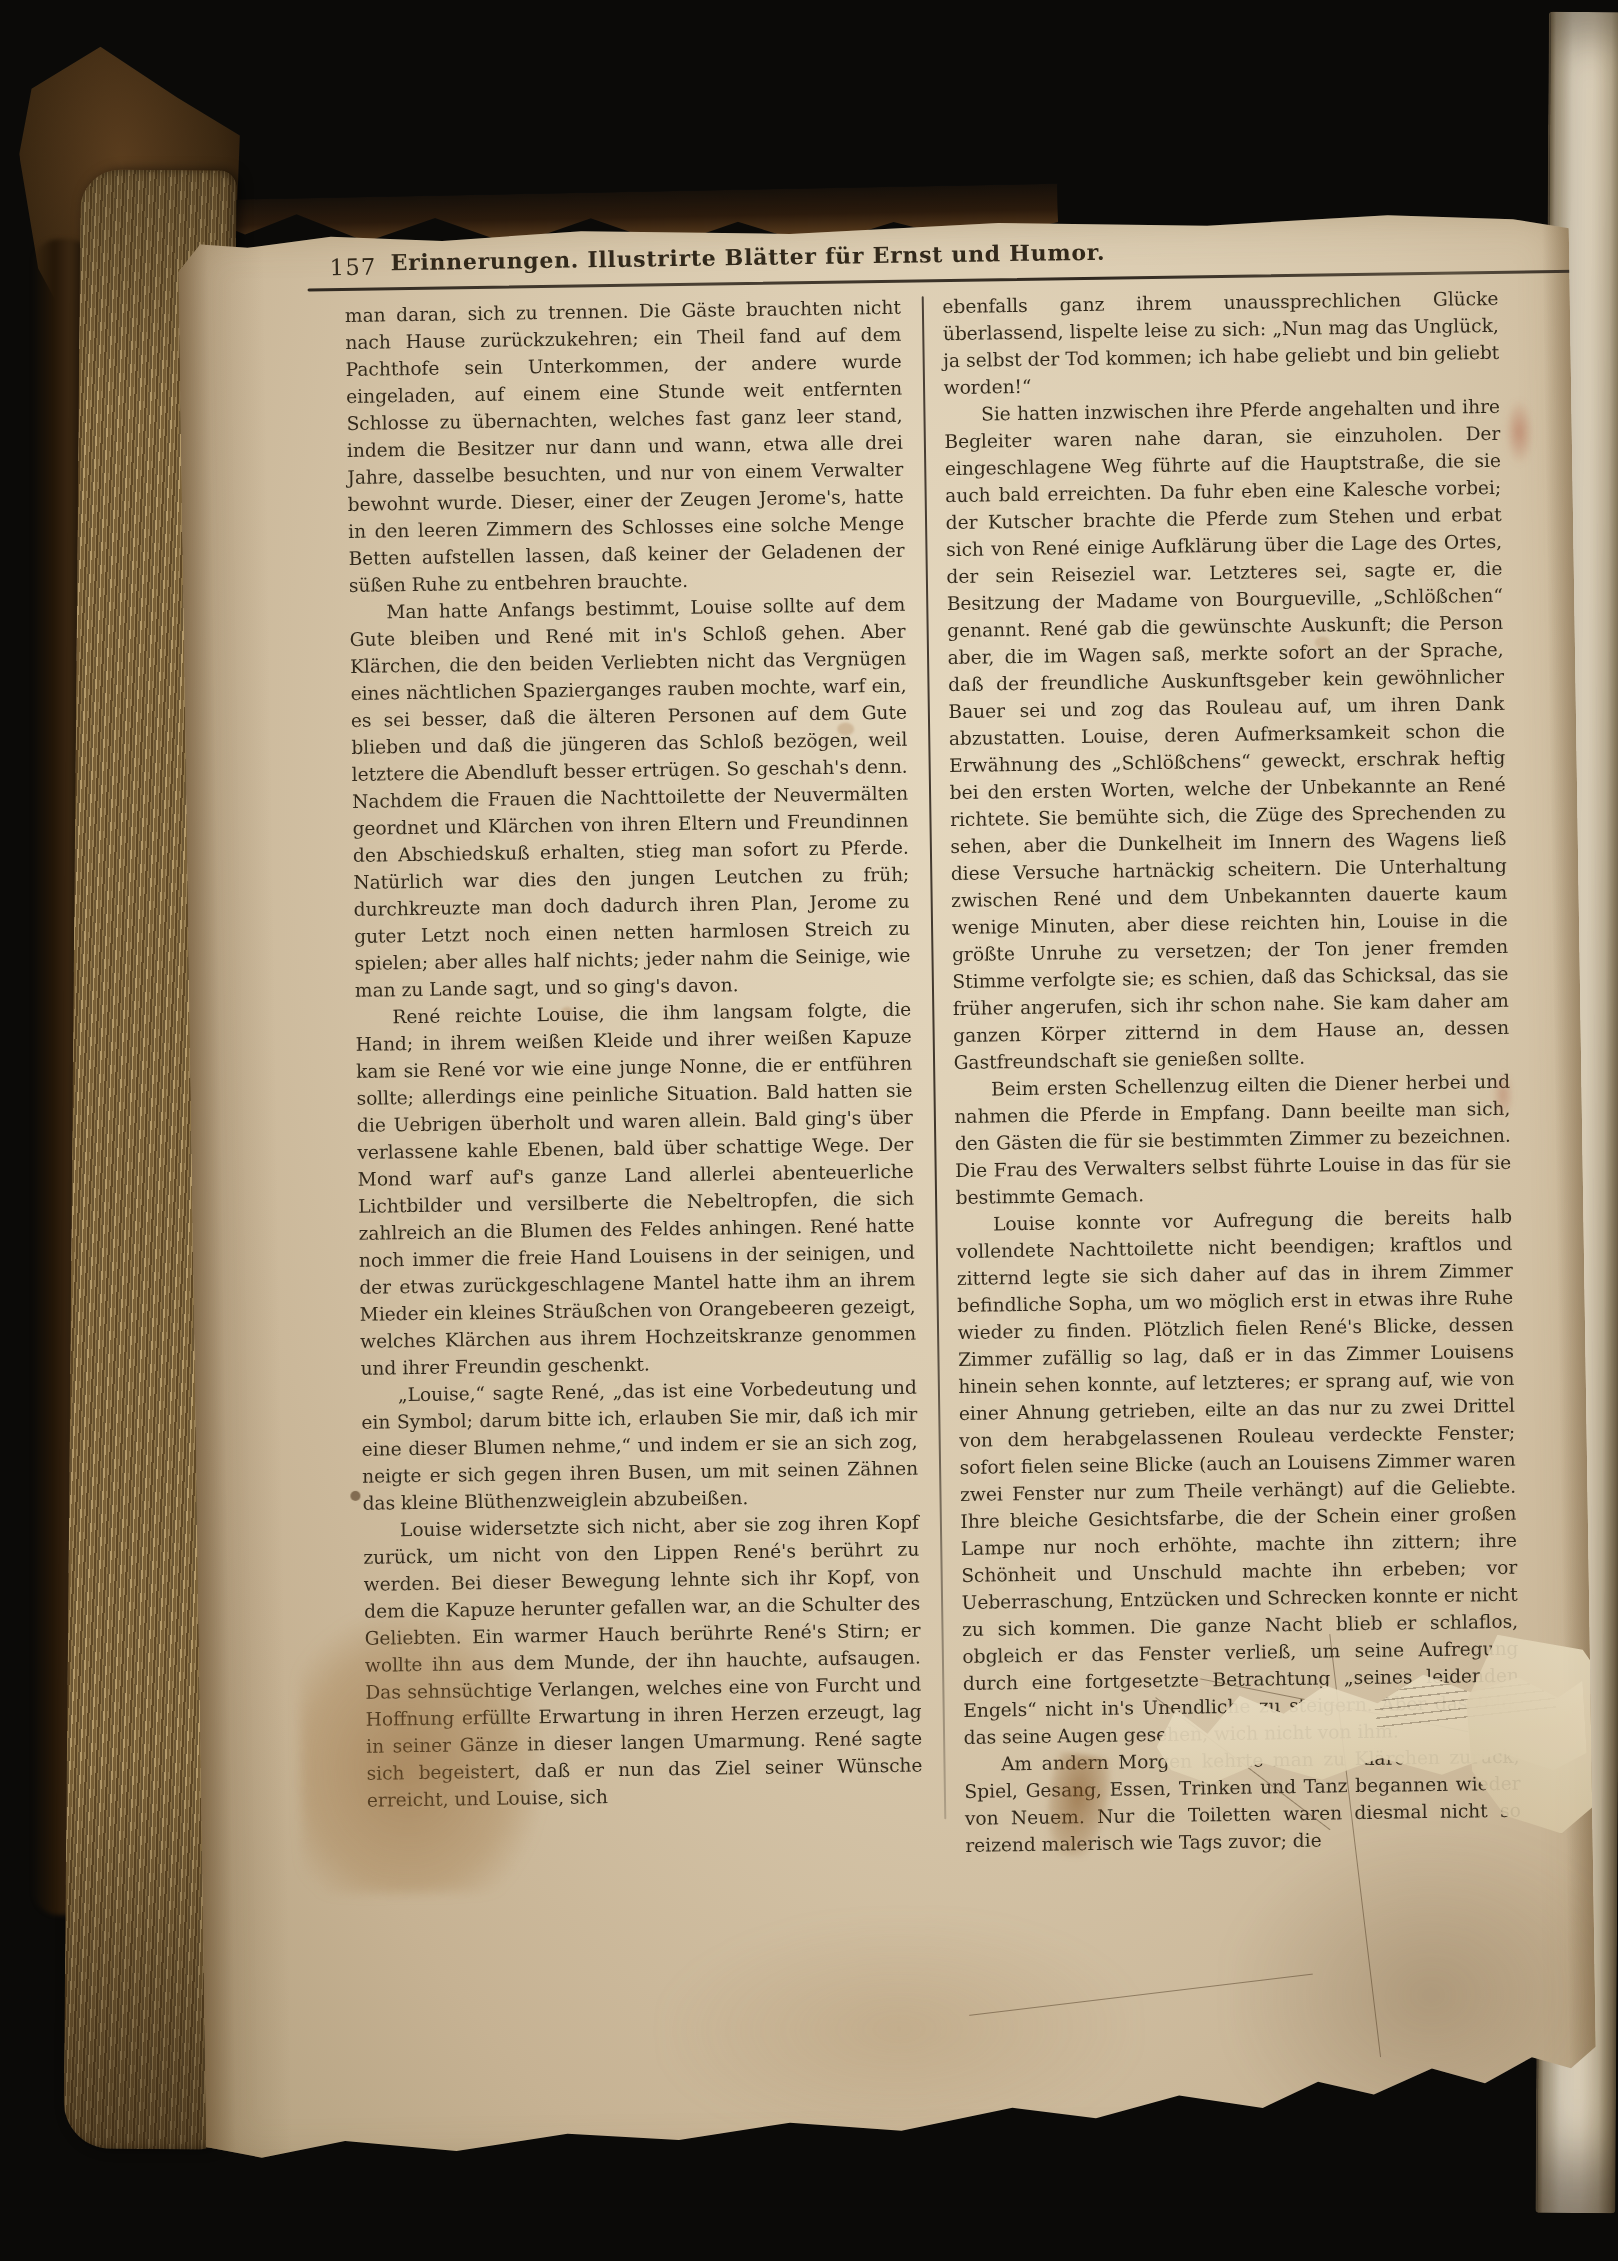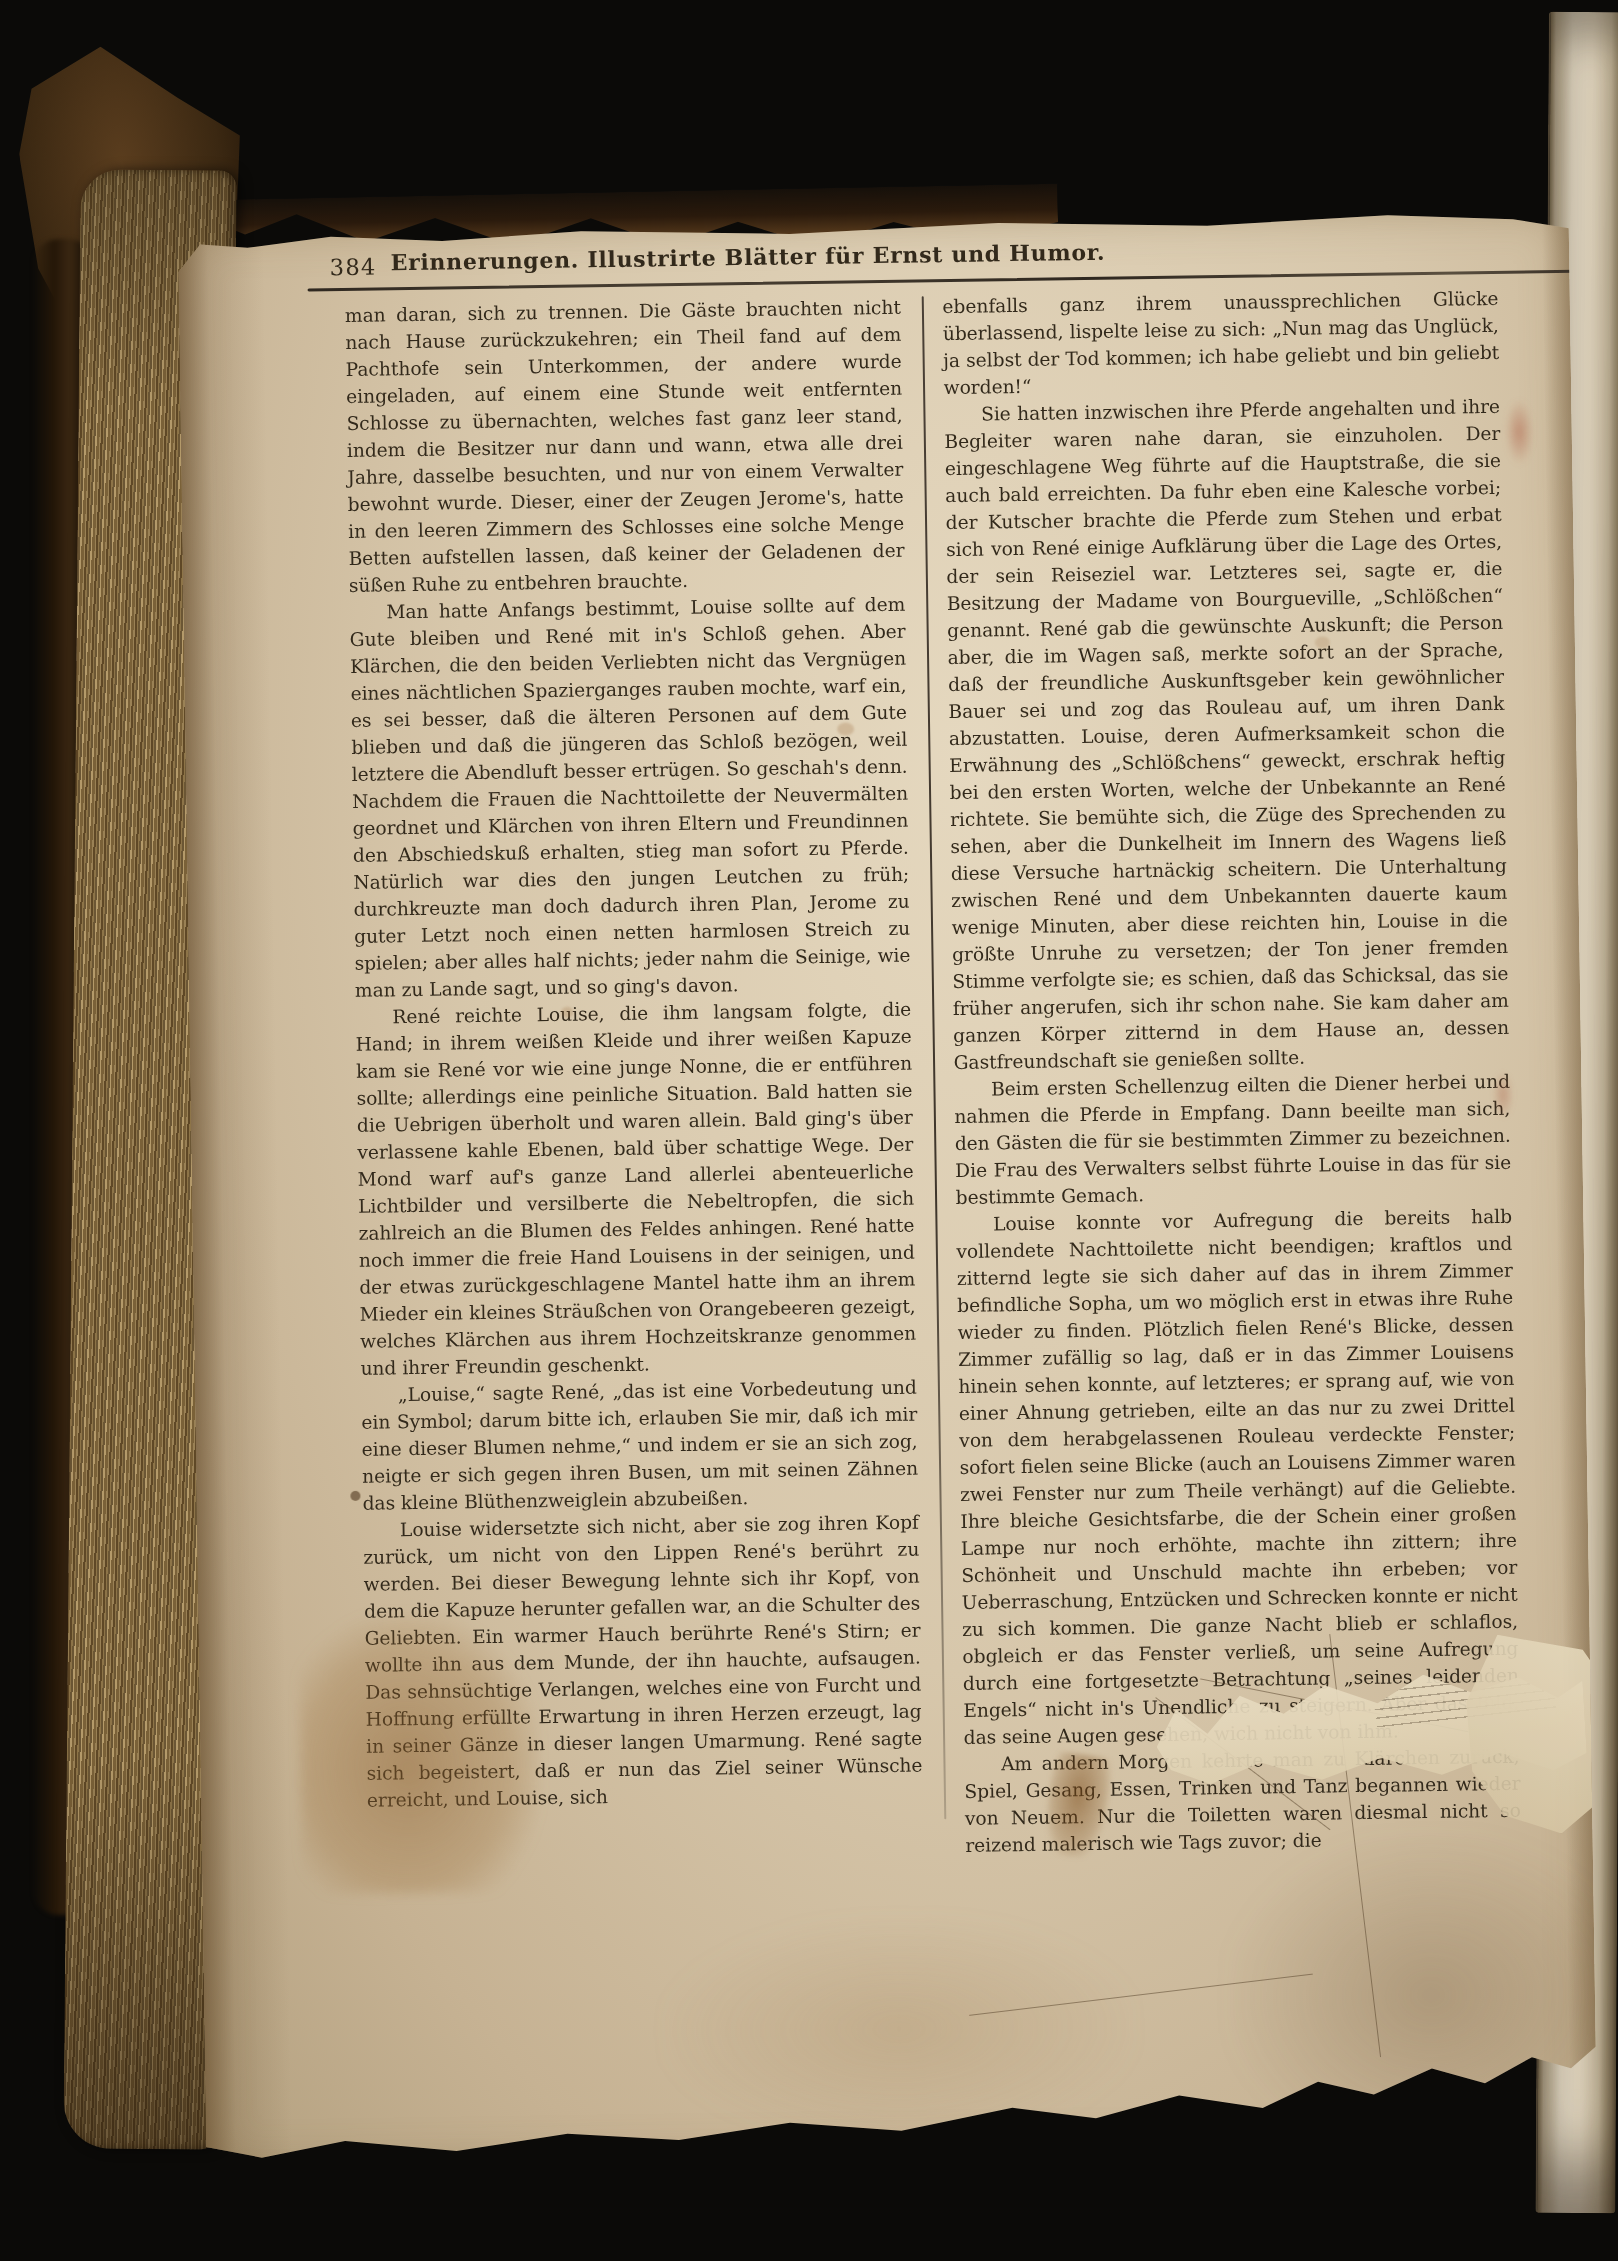--- a/index.html
+++ b/index.html
@@ -120,21 +120,21 @@
   <div class="leather-top"></div>
 
   <div class="edge-band"></div>
 
   <div class="page">
     <div class="gutter-shade"></div>
     <div class="edge-shade-r"></div>
 
     <div class="content">
       <div class="header">
-        <span class="pagenum">384</span>
+        <span class="pagenum">157</span>
         <span class="runtitle">Erinnerungen. Illustrirte Blätter für Ernst und Humor.</span>
       </div>
       <div class="rule"></div>
       <div class="columns">
         <div class="col">
             <p class="para">man daran, sich zu trennen. Die Gäste brauchten nicht nach Hause zurückzukehren; ein Theil fand auf dem Pachthofe sein Unterkommen, der andere wurde eingeladen, auf einem eine Stunde weit entfernten Schlosse zu übernachten, welches fast ganz leer stand, indem die Besitzer nur dann und wann, etwa alle drei Jahre, dasselbe besuchten, und nur von einem Verwalter bewohnt wurde. Dieser, einer der Zeugen Jerome's, hatte in den leeren Zimmern des Schlosses eine solche Menge Betten aufstellen lassen, daß keiner der Geladenen der süßen Ruhe zu entbehren brauchte.</p>
             <p class="para indent">Man hatte Anfangs bestimmt, Louise sollte auf dem Gute bleiben und René mit in's Schloß gehen. Aber Klärchen, die den beiden Verliebten nicht das Vergnügen eines nächtlichen Spazierganges rauben mochte, warf ein, es sei besser, daß die älteren Personen auf dem Gute blieben und daß die jüngeren das Schloß bezögen, weil letztere die Abendluft besser ertrügen. So geschah's denn. Nachdem die Frauen die Nachttoilette der Neuvermälten geordnet und Klärchen von ihren Eltern und Freundinnen den Abschiedskuß erhalten, stieg man sofort zu Pferde. Natürlich war dies den jungen Leutchen zu früh; durchkreuzte man doch dadurch ihren Plan, Jerome zu guter Letzt noch einen netten harmlosen Streich zu spielen; aber alles half nichts; jeder nahm die Seinige, wie man zu Lande sagt, und so ging's davon.</p>
             <p class="para indent">René reichte Louise, die ihm langsam folgte, die Hand; in ihrem weißen Kleide und ihrer weißen Kapuze kam sie René vor wie eine junge Nonne, die er entführen sollte; allerdings eine peinliche Situation. Bald hatten sie die Uebrigen überholt und waren allein. Bald ging's über verlassene kahle Ebenen, bald über schattige Wege. Der Mond warf auf's ganze Land allerlei abenteuerliche Lichtbilder und versilberte die Nebeltropfen, die sich zahlreich an die Blumen des Feldes anhingen. René hatte noch immer die freie Hand Louisens in der seinigen, und der etwas zurückgeschlagene Mantel hatte ihm an ihrem Mieder ein kleines Sträußchen von Orangebeeren gezeigt, welches Klärchen aus ihrem Hochzeitskranze genommen und ihrer Freundin geschenkt.</p>
             <p class="para indent">„Louise,“ sagte René, „das ist eine Vorbedeutung und ein Symbol; darum bitte ich, erlauben Sie mir, daß ich mir eine dieser Blumen nehme,“ und indem er sie an sich zog, neigte er sich gegen ihren Busen, um mit seinen Zähnen das kleine Blüthenzweiglein abzubeißen.</p>
             <p class="para indent">Louise widersetzte sich nicht, aber sie zog ihren Kopf zurück, um nicht von den Lippen René's berührt zu werden. Bei dieser Bewegung lehnte sich ihr Kopf, von dem die Kapuze herunter gefallen war, an die Schulter des Geliebten. Ein warmer Hauch berührte René's Stirn; er wollte ihn aus dem Munde, der ihn hauchte, aufsaugen. Das sehnsüchtige Verlangen, welches eine von Furcht und Hoffnung erfüllte Erwartung in ihren Herzen erzeugt, lag in seiner Gänze in dieser langen Umarmung. René sagte sich begeistert, daß er nun das Ziel seiner Wünsche erreicht, und Louise, sich</p>

